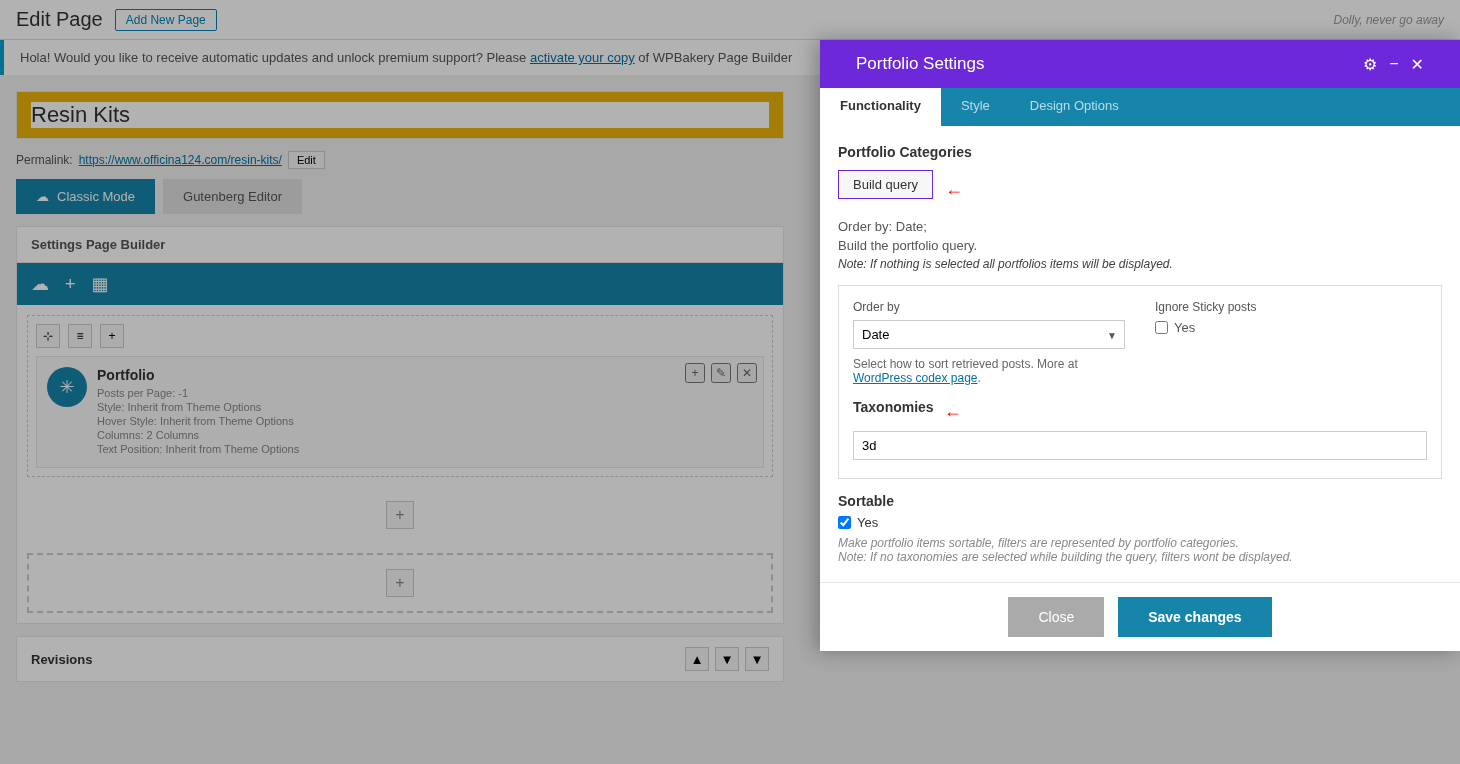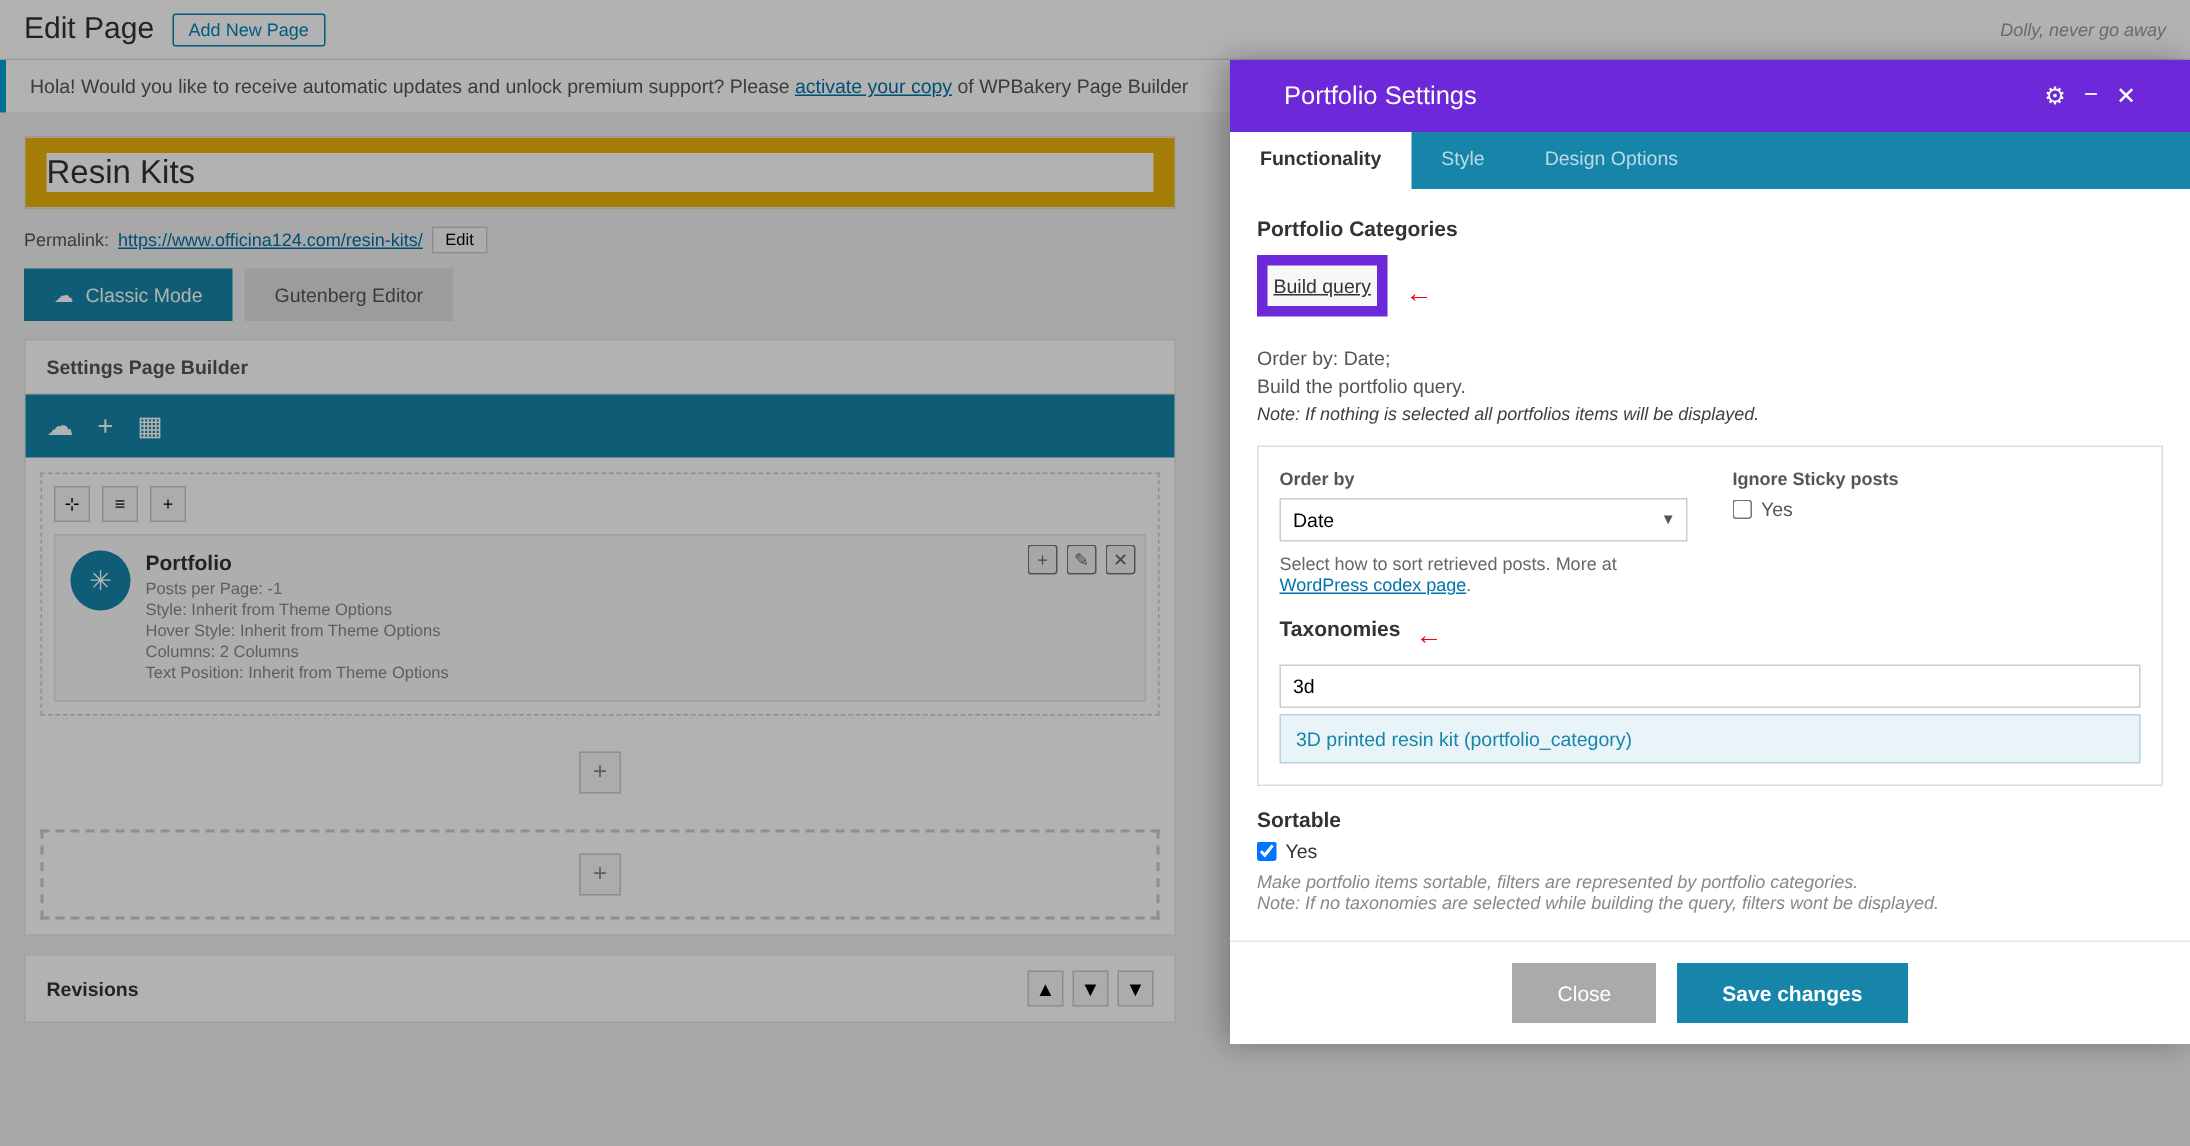--- a/index.html
+++ b/index.html
@@ -306,28 +306,27 @@
     }
 
     .section-title {
       font-size: 14px;
       font-weight: 600;
       color: #333;
       margin-bottom: 10px;
     }
 
     .build-query-btn {
-      border: 7px solid #6d28d9;
+      border: 1px solid #6d28d9;
       background: #f7f7f7;
-      padding: 6px 4px;
+      padding: 6px 14px;
       font-size: 13px;
       cursor: pointer;
       color: #333;
       margin-bottom: 10px;
-      text-decoration: underline;
     }
 
     .order-by-text {
       font-size: 13px;
       color: #555;
       margin-bottom: 4px;
     }
     .order-by-note {
       font-size: 12px;
       color: #404040;
@@ -342,21 +341,21 @@
       margin-bottom: 14px;
     }
     .query-row {
       display: flex;
       gap: 30px;
       margin-bottom: 14px;
     }
     .query-col { flex: 1; }
     .query-label {
       font-size: 12px;
-      font-weight: 700;
+      font-weight: 400;
       color: #555;
       margin-bottom: 6px;
     }
     .query-select {
       width: 100%;
       padding: 6px 8px;
       border: 1px solid #ccc;
       font-size: 13px;
       background: #fff;
       appearance: none;
@@ -599,21 +598,20 @@
           </div>
         </div>
       </div>
 
       <div class="taxonomies-section">
         <div style="display:flex;align-items:center;gap:10px;margin-bottom:8px;">
           <div class="taxonomies-label">Taxonomies</div>
           <span class="red-arrow">←</span>
         </div>
         <input class="tax-search-input" type="text" value="3d" style="">
-        <div class="tax-selected-item">3D printed resin kit (portfolio_category)</div>
       </div>
     </div>
 
     <div class="sortable-section">
       <div class="sortable-label">Sortable</div>
       <div class="sortable-check">
         <input type="checkbox" checked="" style="">
         <span>Yes</span>
       </div>
       <div class="sortable-note">Make portfolio items sortable, filters are represented by portfolio categories.</div>

